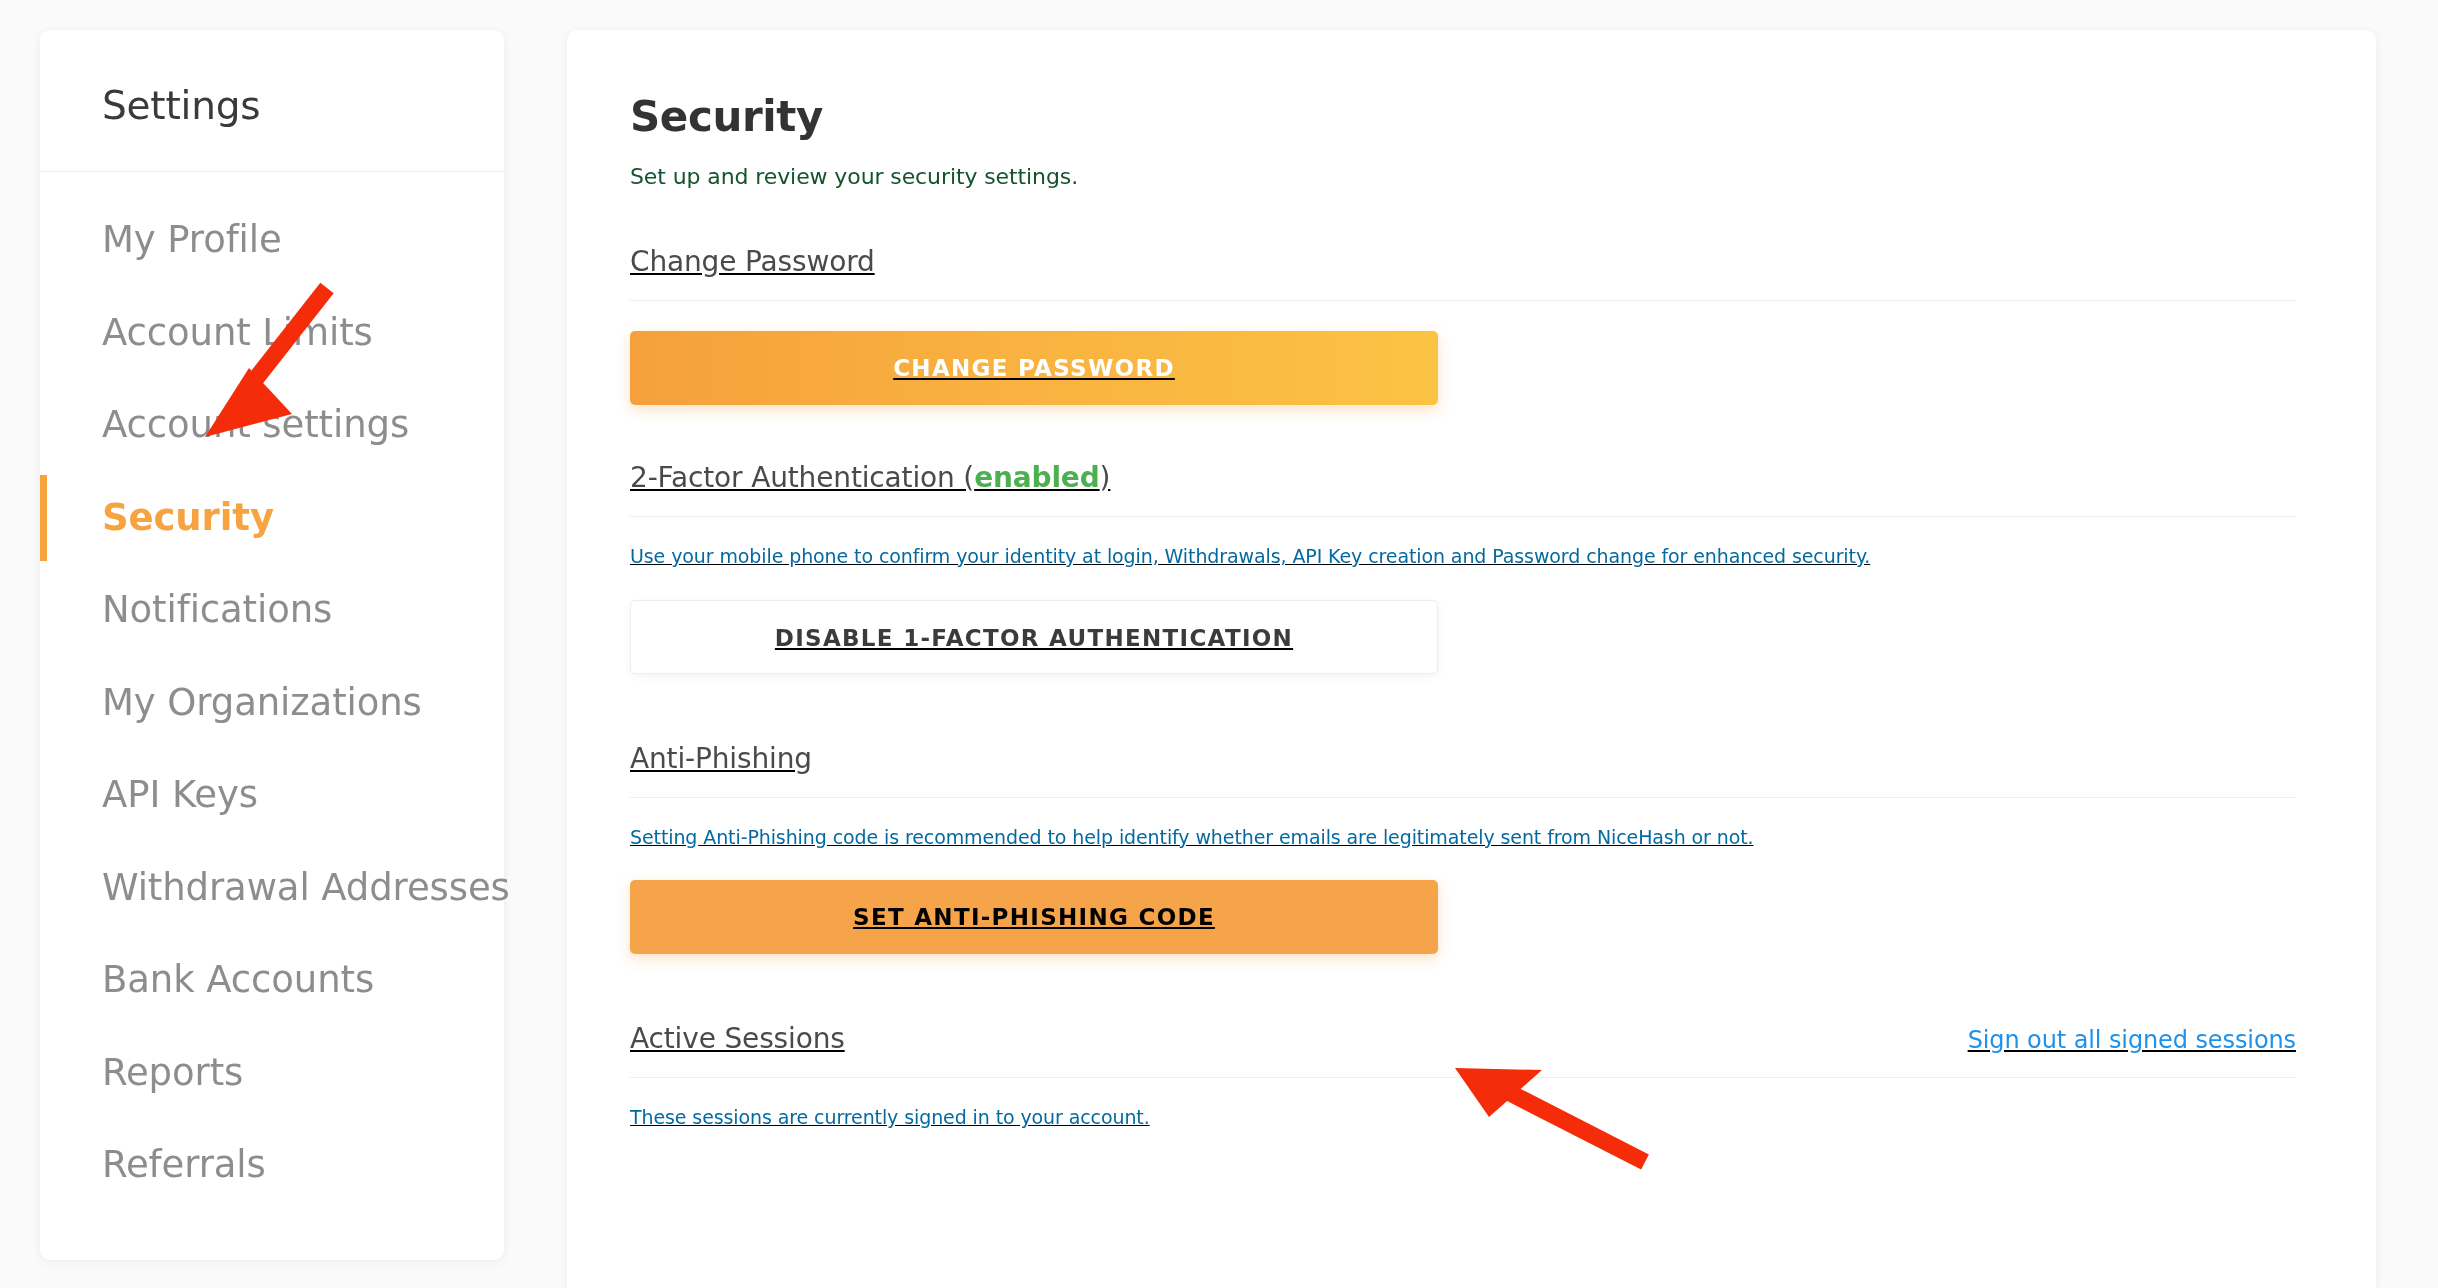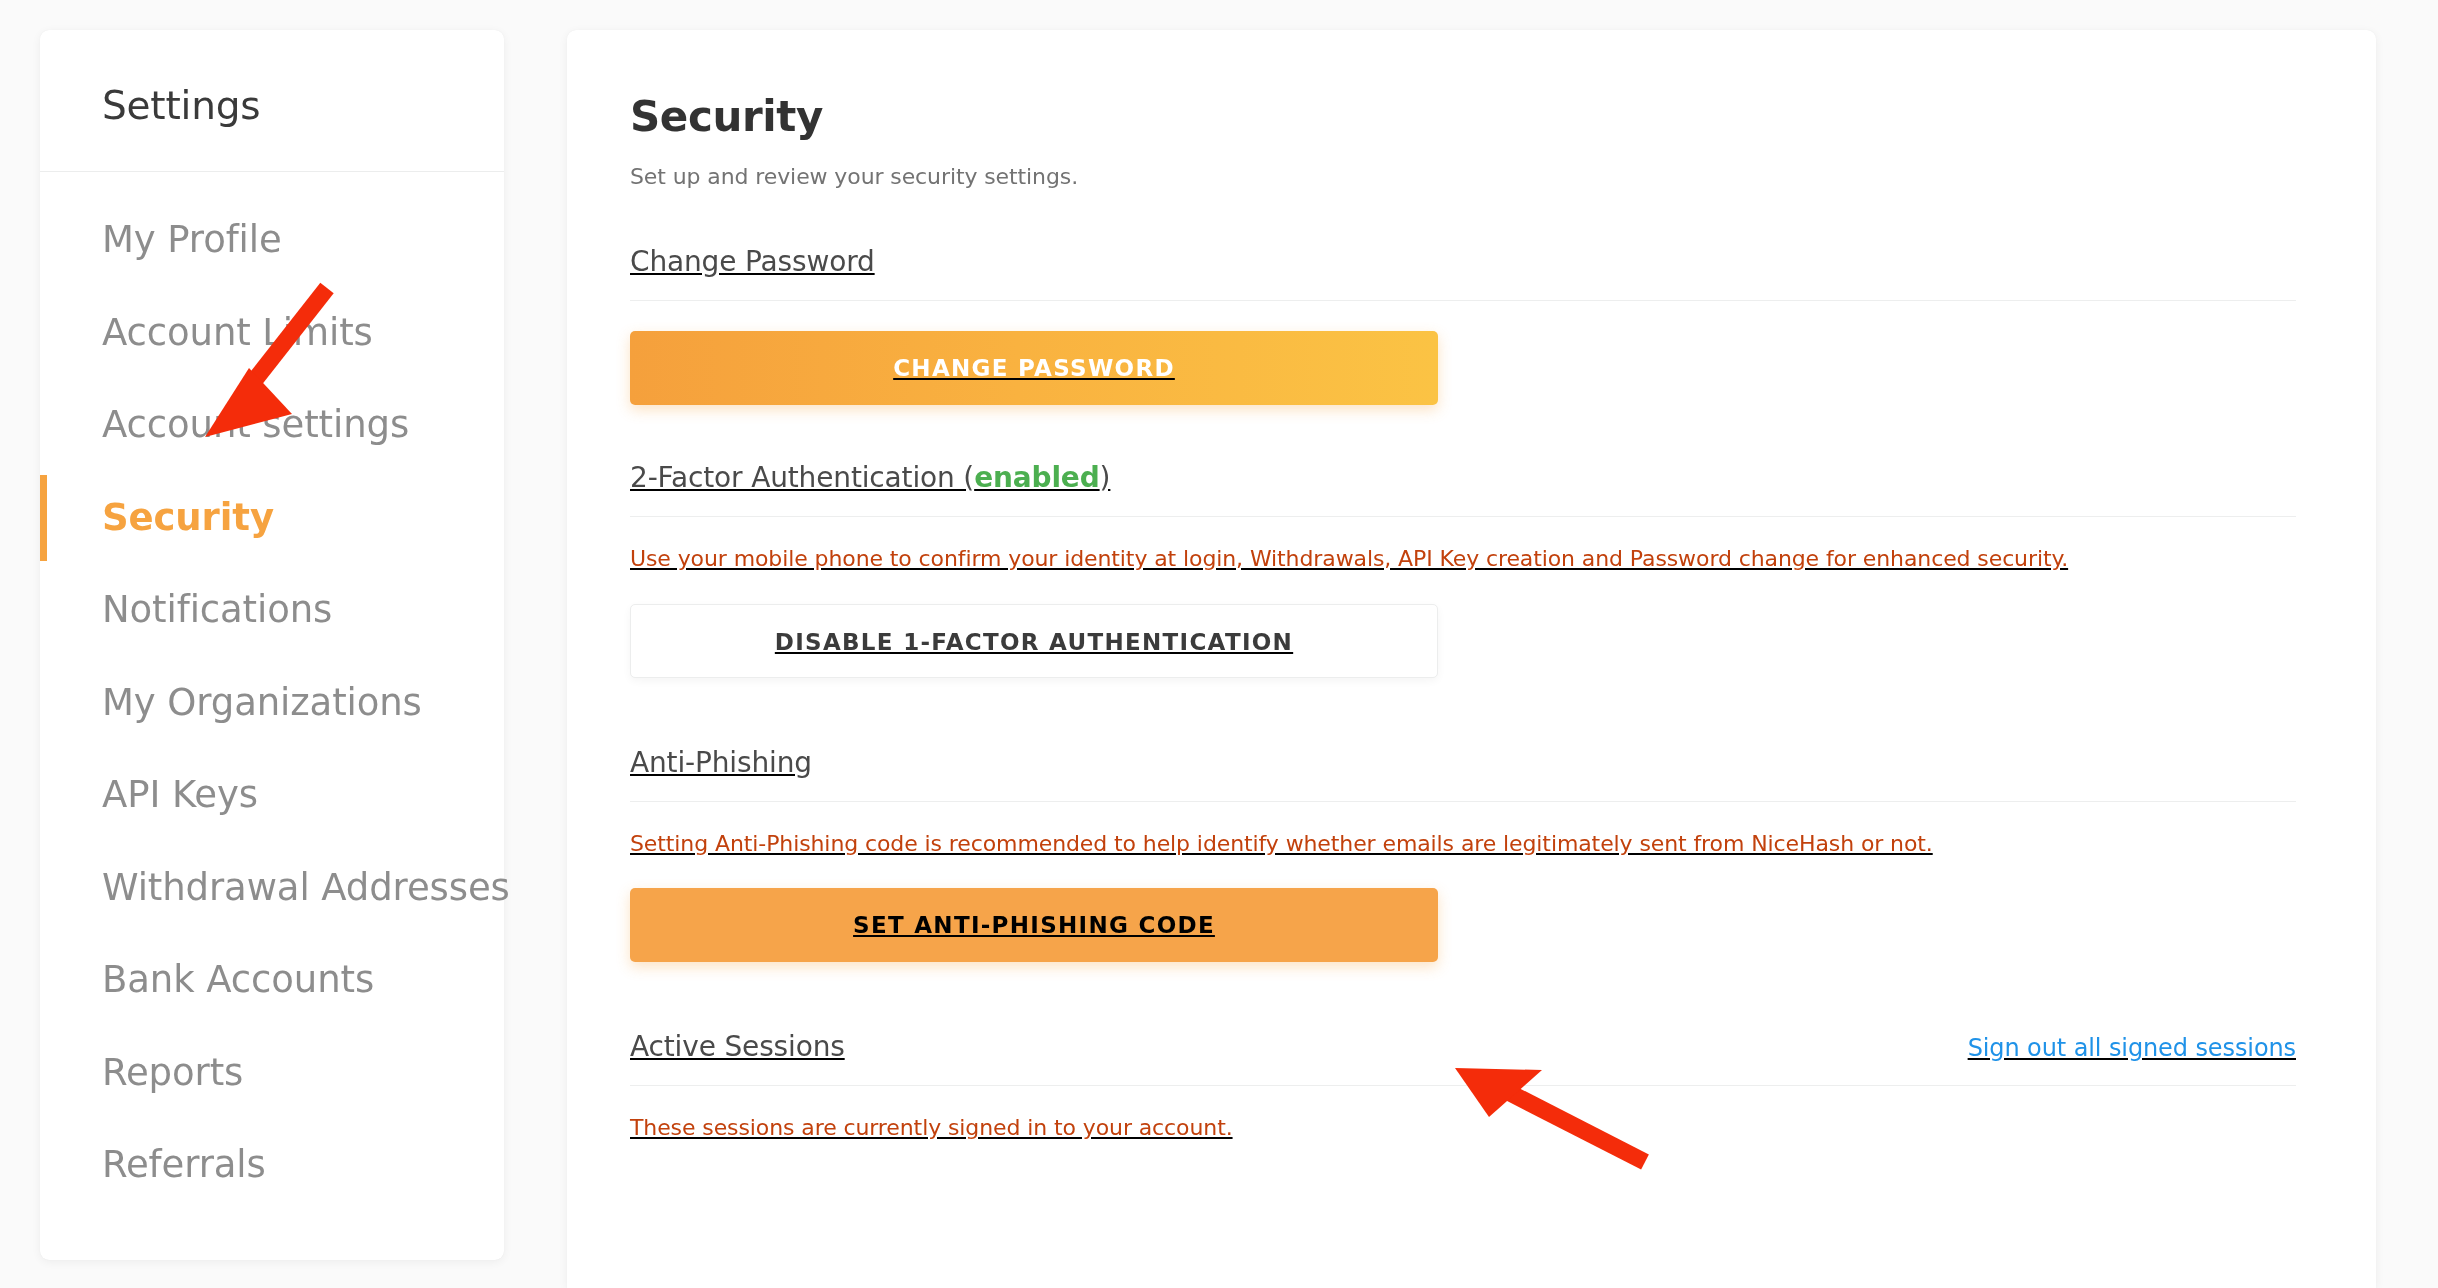--- a/index.html
+++ b/index.html
@@ -99,21 +99,21 @@
     font-size: 42px;
     font-weight: 700;
     color: #333333;
     line-height: 1;
     letter-spacing: -0.4px;
   }
 
   .page-subtitle {
     margin-top: 26px;
     font-size: 22px;
-    color: #737373;
+    color: #14532d;
     letter-spacing: -0.1px;
   }
 
   .section {
     margin-top: 56px;
     text-decoration: underline;
   }
   .section.tight { margin-top: 68px; }
 
   .section-head {
@@ -138,22 +138,22 @@
   .head-link {
     font-size: 24px;
     color: #1f92e8;
     text-decoration: none;
     letter-spacing: -0.1px;
     cursor: pointer;
   }
 
   .section-desc {
     margin-top: 27px;
-    font-size: 22px;
-    color: #c2410c;
+    font-size: 19px;
+    color: #0369a1;
     letter-spacing: -0.1px;
     line-height: 1.35;
   }
 
   .btn {
     display: block;
     width: 808px;
     height: 74px;
     margin-top: 30px;
     border: none;

